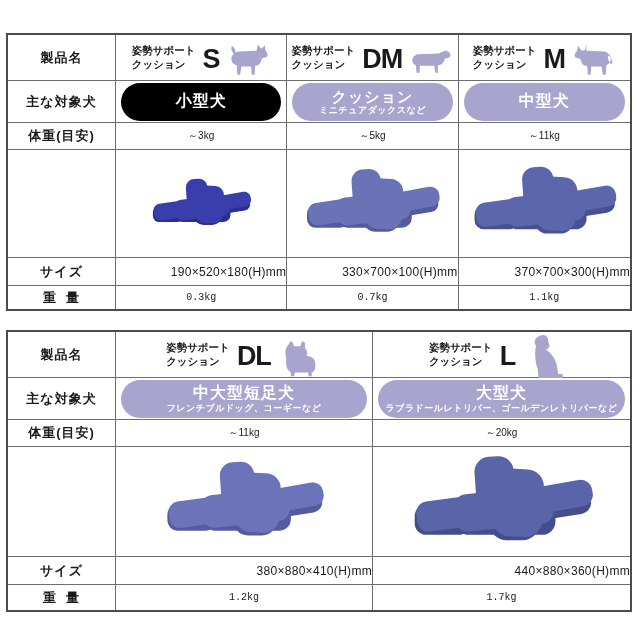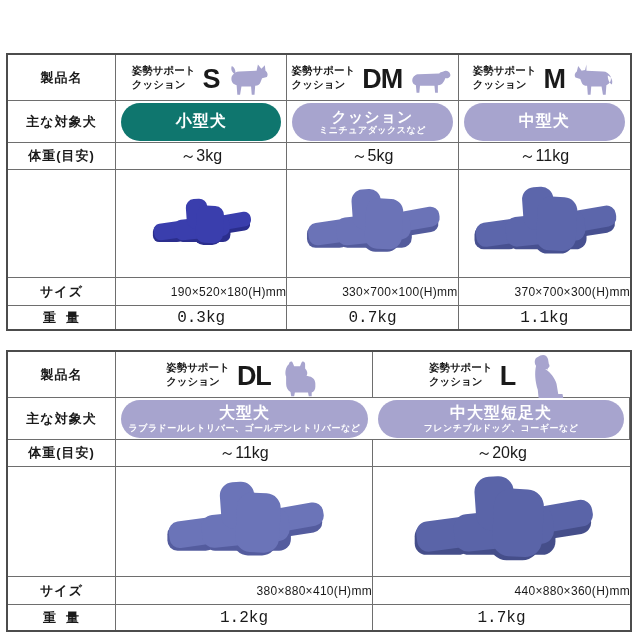--- a/index.html
+++ b/index.html
@@ -3,21 +3,21 @@
 <meta charset="utf-8">
 <style>
   html,body{margin:0;padding:0;}
   body{
     width:640px;height:640px;background:#ffffff;position:relative;
     font-family:"Liberation Sans","DejaVu Sans",sans-serif;color:#1a1a1a;
     -webkit-font-smoothing:antialiased;
   }
   .cmp-table{
     position:absolute;left:6px;width:626px;background:#fff;
-    border:2px solid #4c4c4c;display:grid;box-sizing:border-box;margin-top:20px;
+    border:2px solid #4c4c4c;display:grid;box-sizing:border-box;
   }
   #table-top{top:33px;grid-template-columns:108px 1fr 1fr 1fr;grid-template-rows:46px 42px 27px 108px 28px 23px;}
   #table-bottom{top:330px;grid-template-columns:108px 1fr 1fr;grid-template-rows:46px 42px 27px 110px 28px 25px;}
   .cell{
     border-right:1px solid #6e6e6e;border-bottom:1px solid #6e6e6e;
     display:flex;align-items:center;justify-content:center;
     box-sizing:border-box;position:relative;background:#fff;
   }
   .lc{border-right:none;}
   .lr{border-bottom:none;font-family:Liberation Mono, monospace;}
@@ -28,21 +28,21 @@
   .dog{width:44px;height:38px;align-self:flex-end;margin-bottom:-12px;flex:0 0 auto;}
   .dog-big{width:52px;height:46px;margin-bottom:-14px;}
   .c-pillcell{padding:1px 5px;}
   .pill{
     position:relative;z-index:2;width:100%;height:38px;border-radius:20px;
     display:flex;flex-direction:column;align-items:center;justify-content:center;
     color:#fff;line-height:1.15;
   }
   .pill-main{font-size:16px;font-weight:700;letter-spacing:1px;}
   .pill-sub{font-size:9px;font-weight:600;letter-spacing:0.5px;white-space:nowrap;}
-  .c-val{font-size:16px;}
+  .c-val{font-size:10px;}
   .c-size{font-size:12px;letter-spacing:0.3px;justify-content:flex-end;}
   .cushion{display:block;}
   .cushion-s{width:108px;}
   .cushion-dm{width:146px;}
   .cushion-m{width:156px;}
   .cushion-dl{width:172px;}
   .cushion-l{width:196px;}
 </style>
 </head>
 <body>
@@ -80,21 +80,21 @@
     <div class="model">M</div>
     <svg class="dog" viewBox="0 0 64 52">
       <path d="M21 2 L19 10 L14 11 L9 4 L7 12 C4 14 3 18 5 21 L12 23 L14 28 C15 31 18 33 22 33 L23 46 L27 46 L28 34 L43 34 L45 46 L49 46 L50 32 C55 30 58 25 56 19 C54 15 50 12 45 12 L21 11 Z M52 18 C57 20 60 25 58 31 C54 29 52 23 52 18 Z" style="fill: rgb(167, 164, 206);"></path>
     </svg>
   </div>
 
   <div class="cell c-label">
     <span>主な対象犬</span>
   </div>
   <div class="cell c-pillcell">
-    <div class="pill" style="background: #0f766e; justify-content: center;">
+    <div class="pill" style="background: #000000; justify-content: center;">
       <div class="pill-main">小型犬</div>
     </div>
   </div>
   <div class="cell c-pillcell">
     <div class="pill" style="background: rgb(167, 164, 206);">
       <div class="pill-main" style="font-size:15px">クッション</div>
       <div class="pill-sub">ミニチュアダックスなど</div>
     </div>
   </div>
   <div class="cell c-pillcell lc">
@@ -218,32 +218,32 @@
     </div>
     <div class="model">L</div>
     <svg class="dog dog-big" viewBox="0 0 48 54">
       <path d="M15 3 C19 1 23 3 24 7 L25 13 C26 14 26 16 25 17 L21 19 C27 23 32 29 34 36 L36 48 L41 48 L42 53 L13 53 L12 43 C9 34 8 23 10 15 C8 13 8 8 10 6 Z M23 9 C25 13 25 17 23 20 L20 16 C20 13 21 10 23 9 Z" style="fill: rgb(167, 164, 206);"></path>
     </svg>
   </div>
 
   <div class="cell c-label">
     <span>主な対象犬</span>
   </div>
+  <div class="cell c-pillcell">
+    <div class="pill" style="background: rgb(167, 164, 206);">
+      <div class="pill-main">中大型短足犬</div>
+      <div class="pill-sub">フレンチブルドッグ、コーギーなど</div>
+    </div>
+  </div>
   <div class="cell c-pillcell lc">
     <div class="pill" style="background: rgb(167, 164, 206);">
       <div class="pill-main">大型犬</div>
       <div class="pill-sub">ラブラドールレトリバー、ゴールデンレトリバーなど</div>
     </div>
   </div>
-  <div class="cell c-pillcell">
-    <div class="pill" style="background: rgb(167, 164, 206);">
-      <div class="pill-main">中大型短足犬</div>
-      <div class="pill-sub">フレンチブルドッグ、コーギーなど</div>
-    </div>
-  </div>
 
   <div class="cell c-label">
     <span>体重(目安)</span>
   </div>
   <div class="cell c-val">
       <span>～11kg</span>
     </div>
   <div class="cell c-val lc">
       <span>～20kg</span>
     </div>

